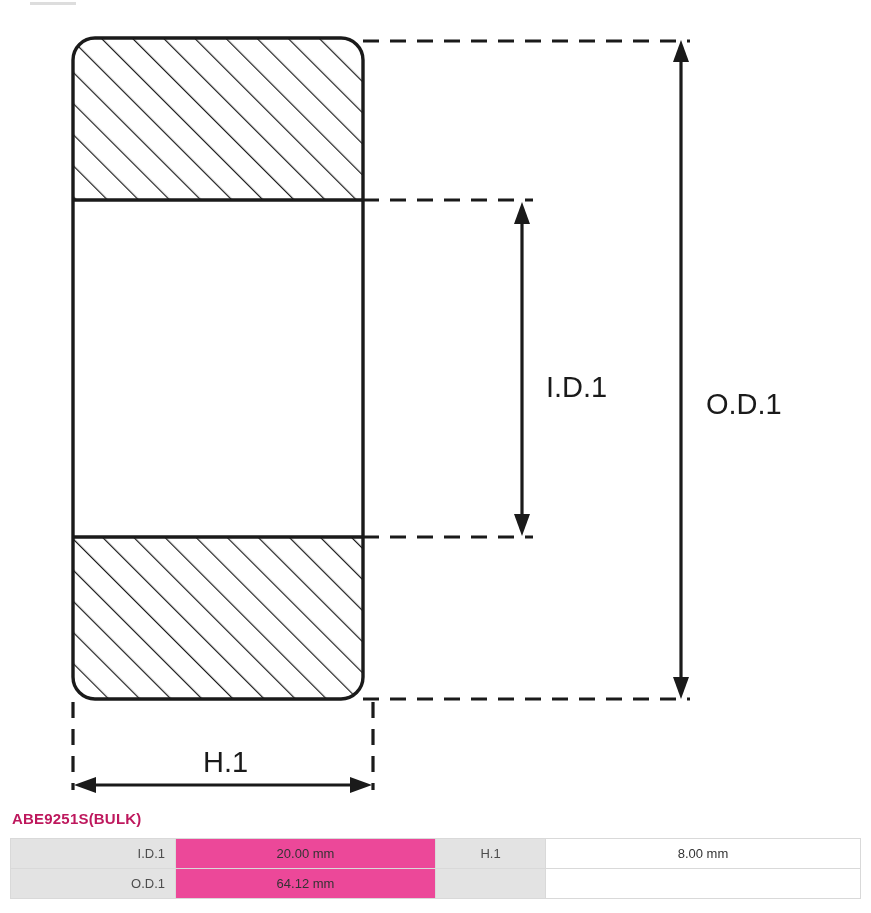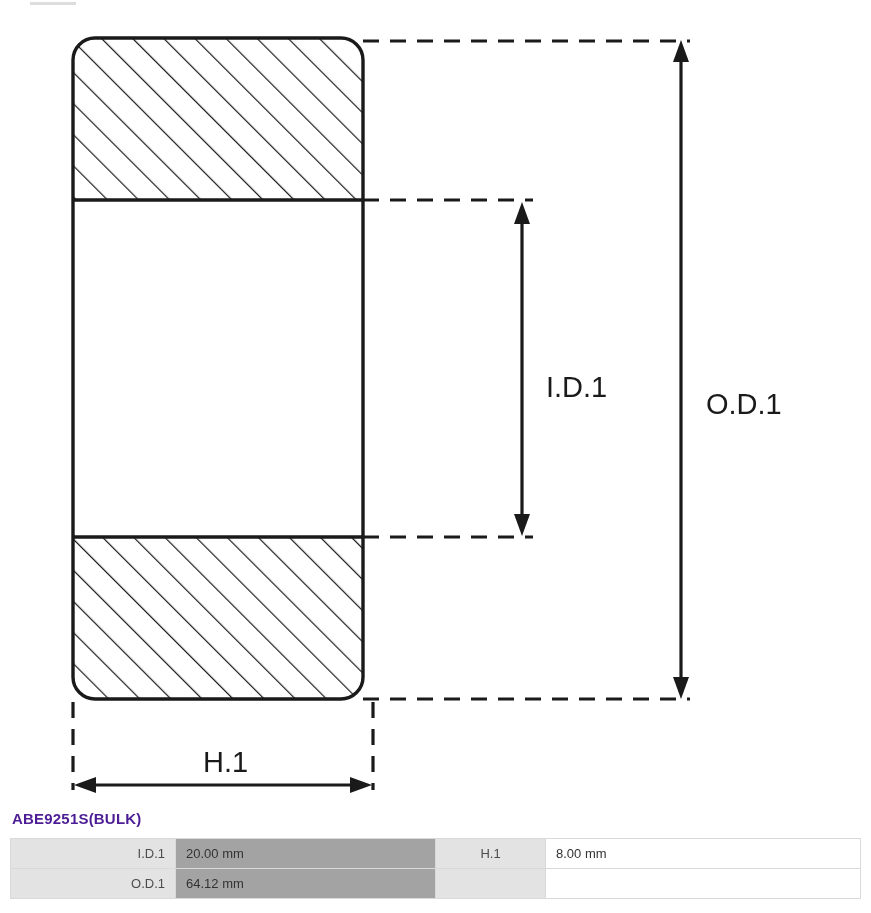--- a/index.html
+++ b/index.html
@@ -27,21 +27,21 @@
     font-family: "Liberation Sans", sans-serif;
     font-size: 29px;
     fill: #1a1a1a;
   }
   #part-number {
     position: absolute;
     left: 12px;
     top: 810px;
     font-size: 15px;
     font-weight: bold;
-    color: #4c1d95;
+    color: #be185d;
     letter-spacing: 0.2px;
   }
   #spec-table {
     position: absolute;
     left: 10px;
     top: 838px;
     width: 851px;
     border-collapse: collapse;
     font-size: 13px;
     color: #333333;
@@ -52,33 +52,33 @@
     padding: 0 10px;
     vertical-align: middle;
   }
   .lbl-cell {
     background: #e3e3e3;
     text-align: right;
     width: 165px;
     color: #4d4d4d;
   }
   .val-cell {
-    background: #a3a3a3;
-    text-align: left;
+    background: #ec4899;
+    text-align: center;
     width: 260px;
   }
   .lbl-cell2 {
     background: #e3e3e3;
     text-align: center;
     width: 110px;
     color: #4d4d4d;
   }
   .val-cell2 {
     background: #ffffff;
-    text-align: left;
+    text-align: center;
   }
   .empty-cell {
     background: #e3e3e3;
   }
   .blank-cell {
     background: #ffffff;
   }
   #topstub {
     position: absolute;
     left: 30px;

